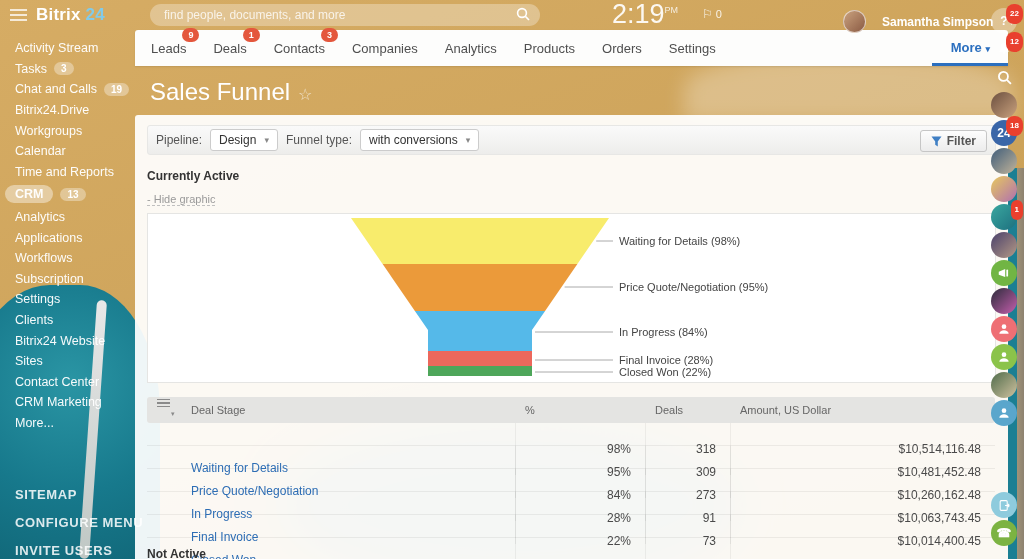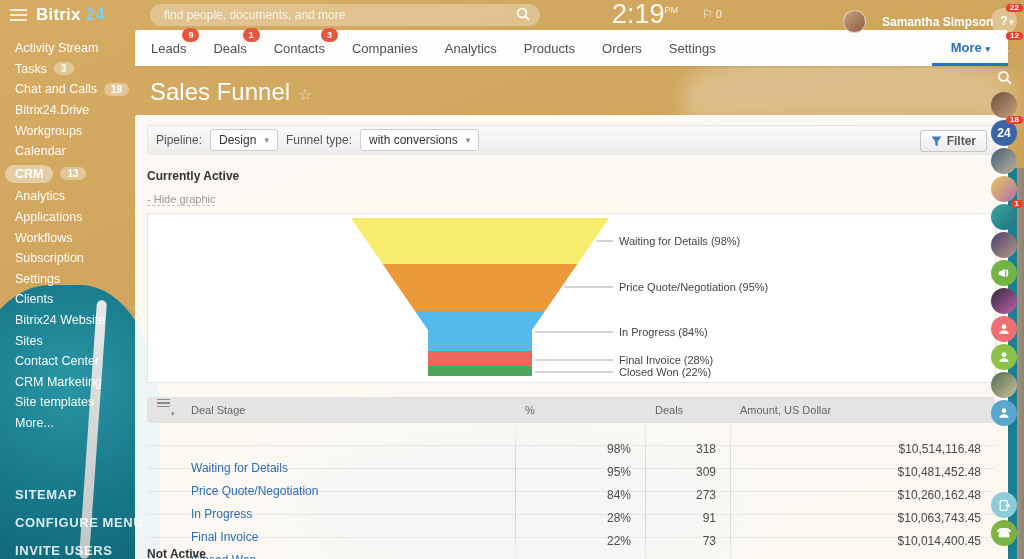--- a/index.html
+++ b/index.html
@@ -42,21 +42,21 @@
   .user-name { color:#fff; font-size:12px; font-weight:bold; }
   .caret { font-size:9px; color:rgba(255,255,255,0.85); }
 
   
   .rail { position:absolute; z-index:6; right:3px; top:8px; width:34px;
           display:flex; flex-direction:column; align-items:center; gap:2px; }
   .rail-item { position:relative; width:26px; height:26px; border-radius:50%; flex:0 0 auto;
                display:flex; align-items:center; justify-content:center;
                color:#fff; font-size:12px; font-weight:bold; cursor:pointer; }
   .rail-badge { position:absolute; top:-4px; right:-6px; background:#e9402e; color:#fff;
-                font-size:8px; font-weight:bold; line-height:1; padding:0 4px; border-radius:8px; min-width:8px; text-align:center; }
+                font-size:8px; font-weight:bold; line-height:1; padding:6px 4px; border-radius:8px; min-width:8px; text-align:center; }
 
   
   .navbar { position:absolute; z-index:4; left:135px; top:30px; width:873px; height:36px;
             background:#fdfdfc; border-radius:3px 3px 0 0; box-shadow:0 1px 2px rgba(0,0,0,0.1);
             display:flex; align-items:center; padding-left:16px; }
   .tab { position:relative; margin-right:27px; font-size:13px; color:#4f4f4f; cursor:pointer; white-space:nowrap; }
   .tab-badge { position:absolute; top:-13px; right:-13px; background:#e4573d; color:#fff;
                font-size:9px; font-weight:bold; padding:2px 6px; border-radius:8px; }
   .more-link { position:absolute; right:18px; top:10px; color:#2b6fbf; font-size:13px; font-weight:bold; cursor:pointer; }
   .more-underline { position:absolute; right:0; bottom:0; width:76px; height:3px; background:#2b6fbf; }
@@ -245,20 +245,23 @@
     <div class="sb-item">
       <span>Bitrix24.Drive</span>
     </div>
     <div class="sb-item">
       <span>Workgroups</span>
     </div>
     <div class="sb-item">
       <span>Calendar</span>
     </div>
     <div class="sb-item">
+      <span>Time and Reports</span>
+    </div>
+    <div class="sb-item">
       <span class="sb-active-pill">CRM</span>
       <span class="sb-badge">13</span>
     </div>
     <div class="sb-item">
       <span>Analytics</span>
     </div>
     <div class="sb-item">
       <span>Applications</span>
     </div>
     <div class="sb-item">
@@ -277,23 +280,20 @@
       <span>Bitrix24 Website</span>
     </div>
     <div class="sb-item">
       <span>Sites</span>
     </div>
     <div class="sb-item">
       <span>Contact Center</span>
     </div>
     <div class="sb-item">
       <span>CRM Marketing</span>
-    </div>
-    <div class="sb-item">
-      <span>Site templates</span>
     </div>
     <div class="sb-item">
       <span>More...</span>
     </div>
   </div>
 <div class="footer-links" id="footer-links">
     <div>SITEMAP</div>
     <div>CONFIGURE MENU</div>
     <div>INVITE USERS</div>
   </div>

